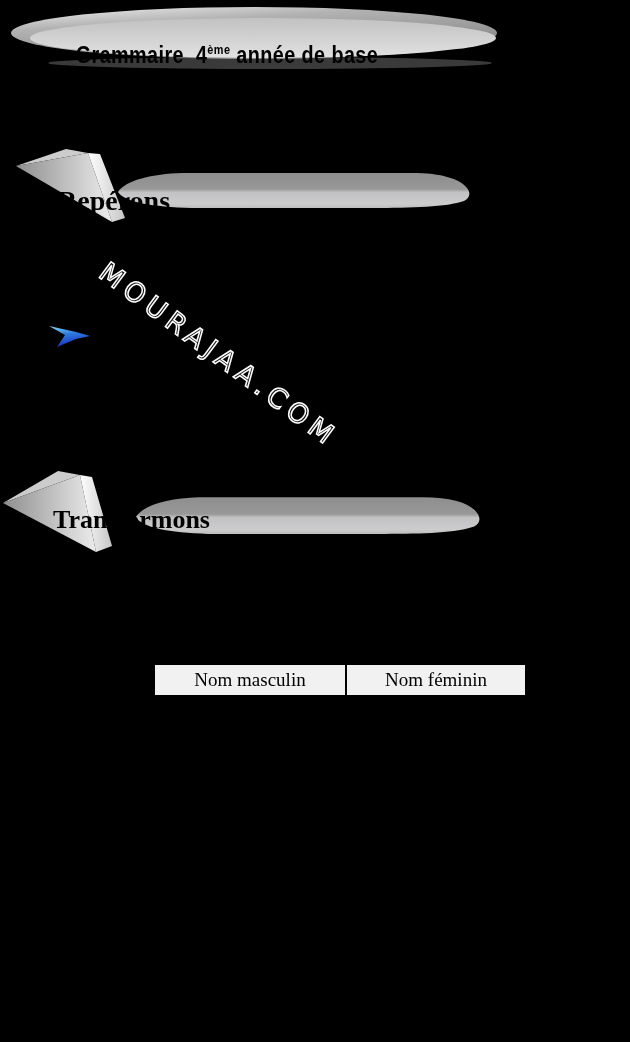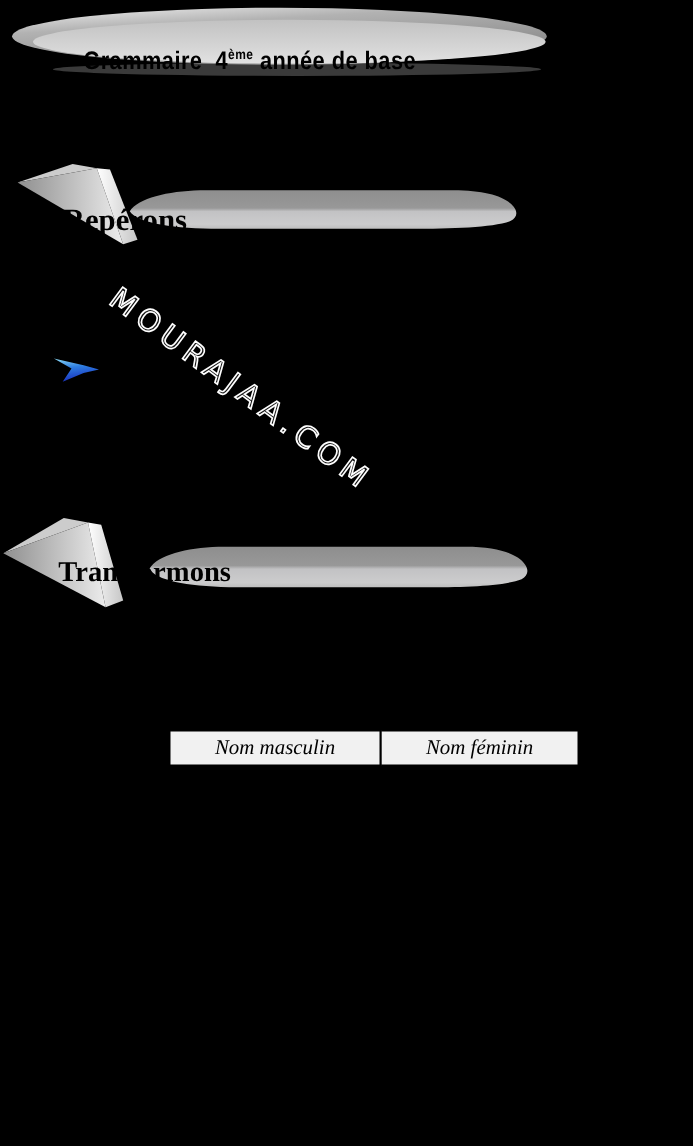--- a/index.html
+++ b/index.html
@@ -76,22 +76,22 @@
     border: 2px solid #000;
     background: #f1f1f1;
     color: #000;
     font-family: "Liberation Serif", serif;
     font-size: 19px;
     text-align: center;
     vertical-align: middle;
     height: 30px;
     padding: 0;
   }
-  #gender-table td.col-masc { width: 190px; font-style: italic; }
-  #gender-table td.col-fem  { width: 178px; font-style: italic; }
+  #gender-table td.col-masc { width: 190px; }
+  #gender-table td.col-fem  { width: 178px; }
 
   svg { display: block; }
 </style>
 </head>
 <body>
 
 <div id="page">
 
   <svg class="abs" style="left:8px; top:4px;" width="500" height="72" viewBox="0 0 500 72">
     <defs>

